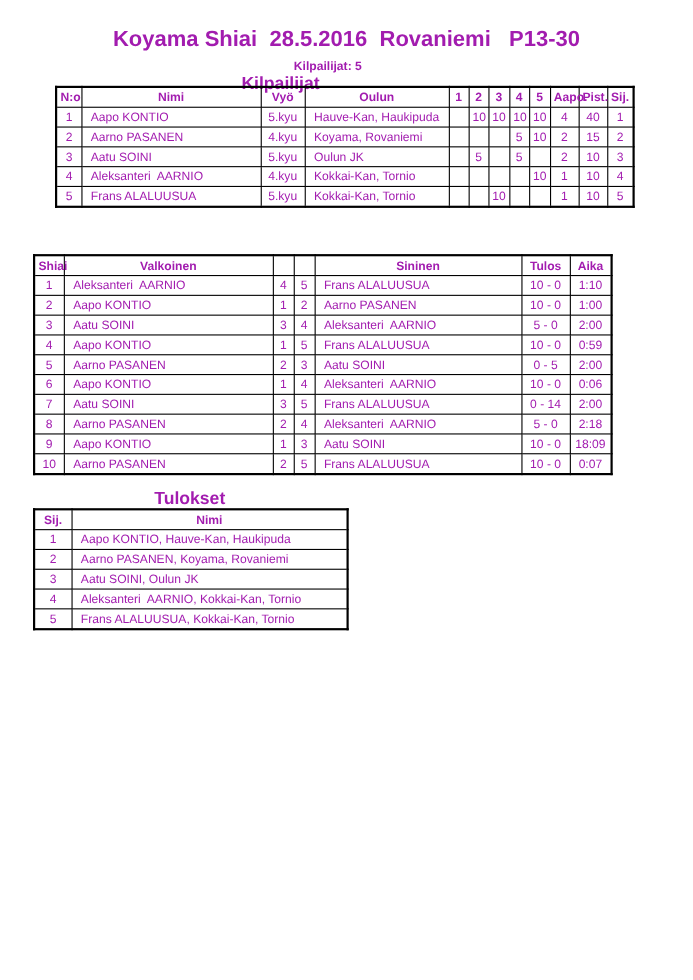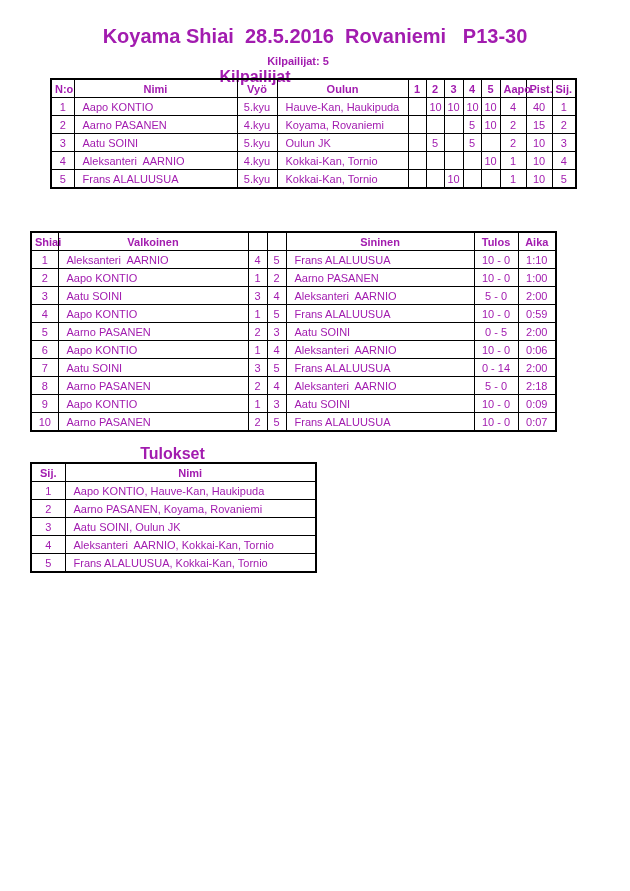--- a/index.html
+++ b/index.html
@@ -277,21 +277,21 @@
           <td>5 - 0</td>
           <td>2:18</td>
         </tr>
         <tr>
           <td>9</td>
           <td>Aapo KONTIO</td>
           <td>1</td>
           <td>3</td>
           <td>Aatu SOINI</td>
           <td>10 - 0</td>
-          <td>0:09</td>
+          <td>18:09</td>
         </tr>
         <tr>
           <td>10</td>
           <td>Aarno PASANEN</td>
           <td>2</td>
           <td>5</td>
           <td>Frans ALALUUSUA</td>
           <td>10 - 0</td>
           <td>0:07</td>
         </tr>

